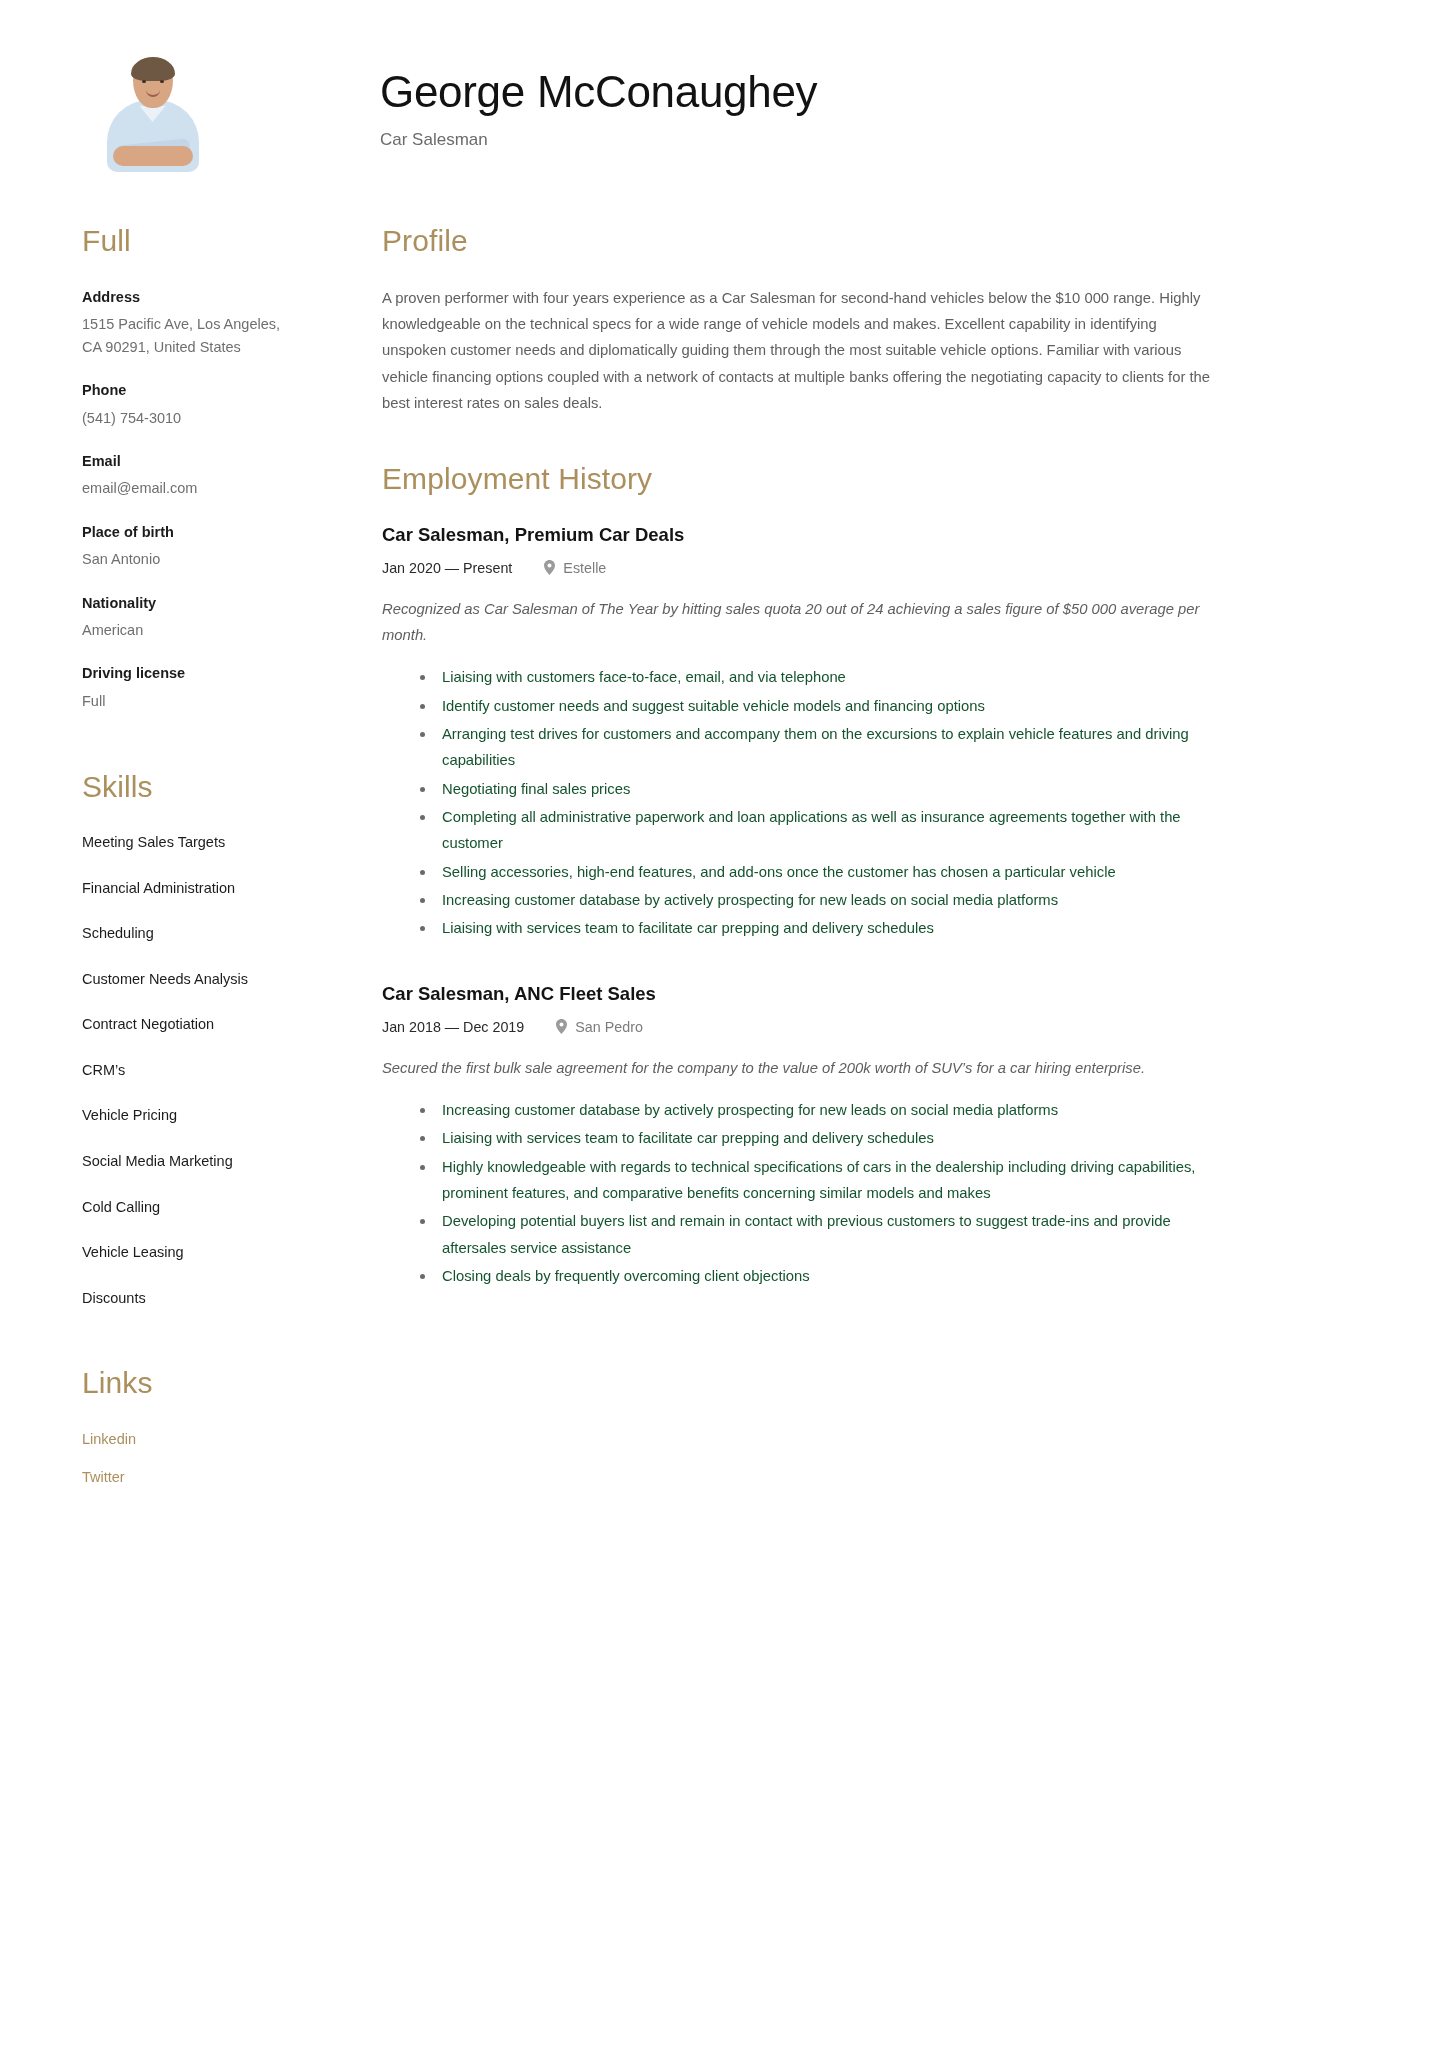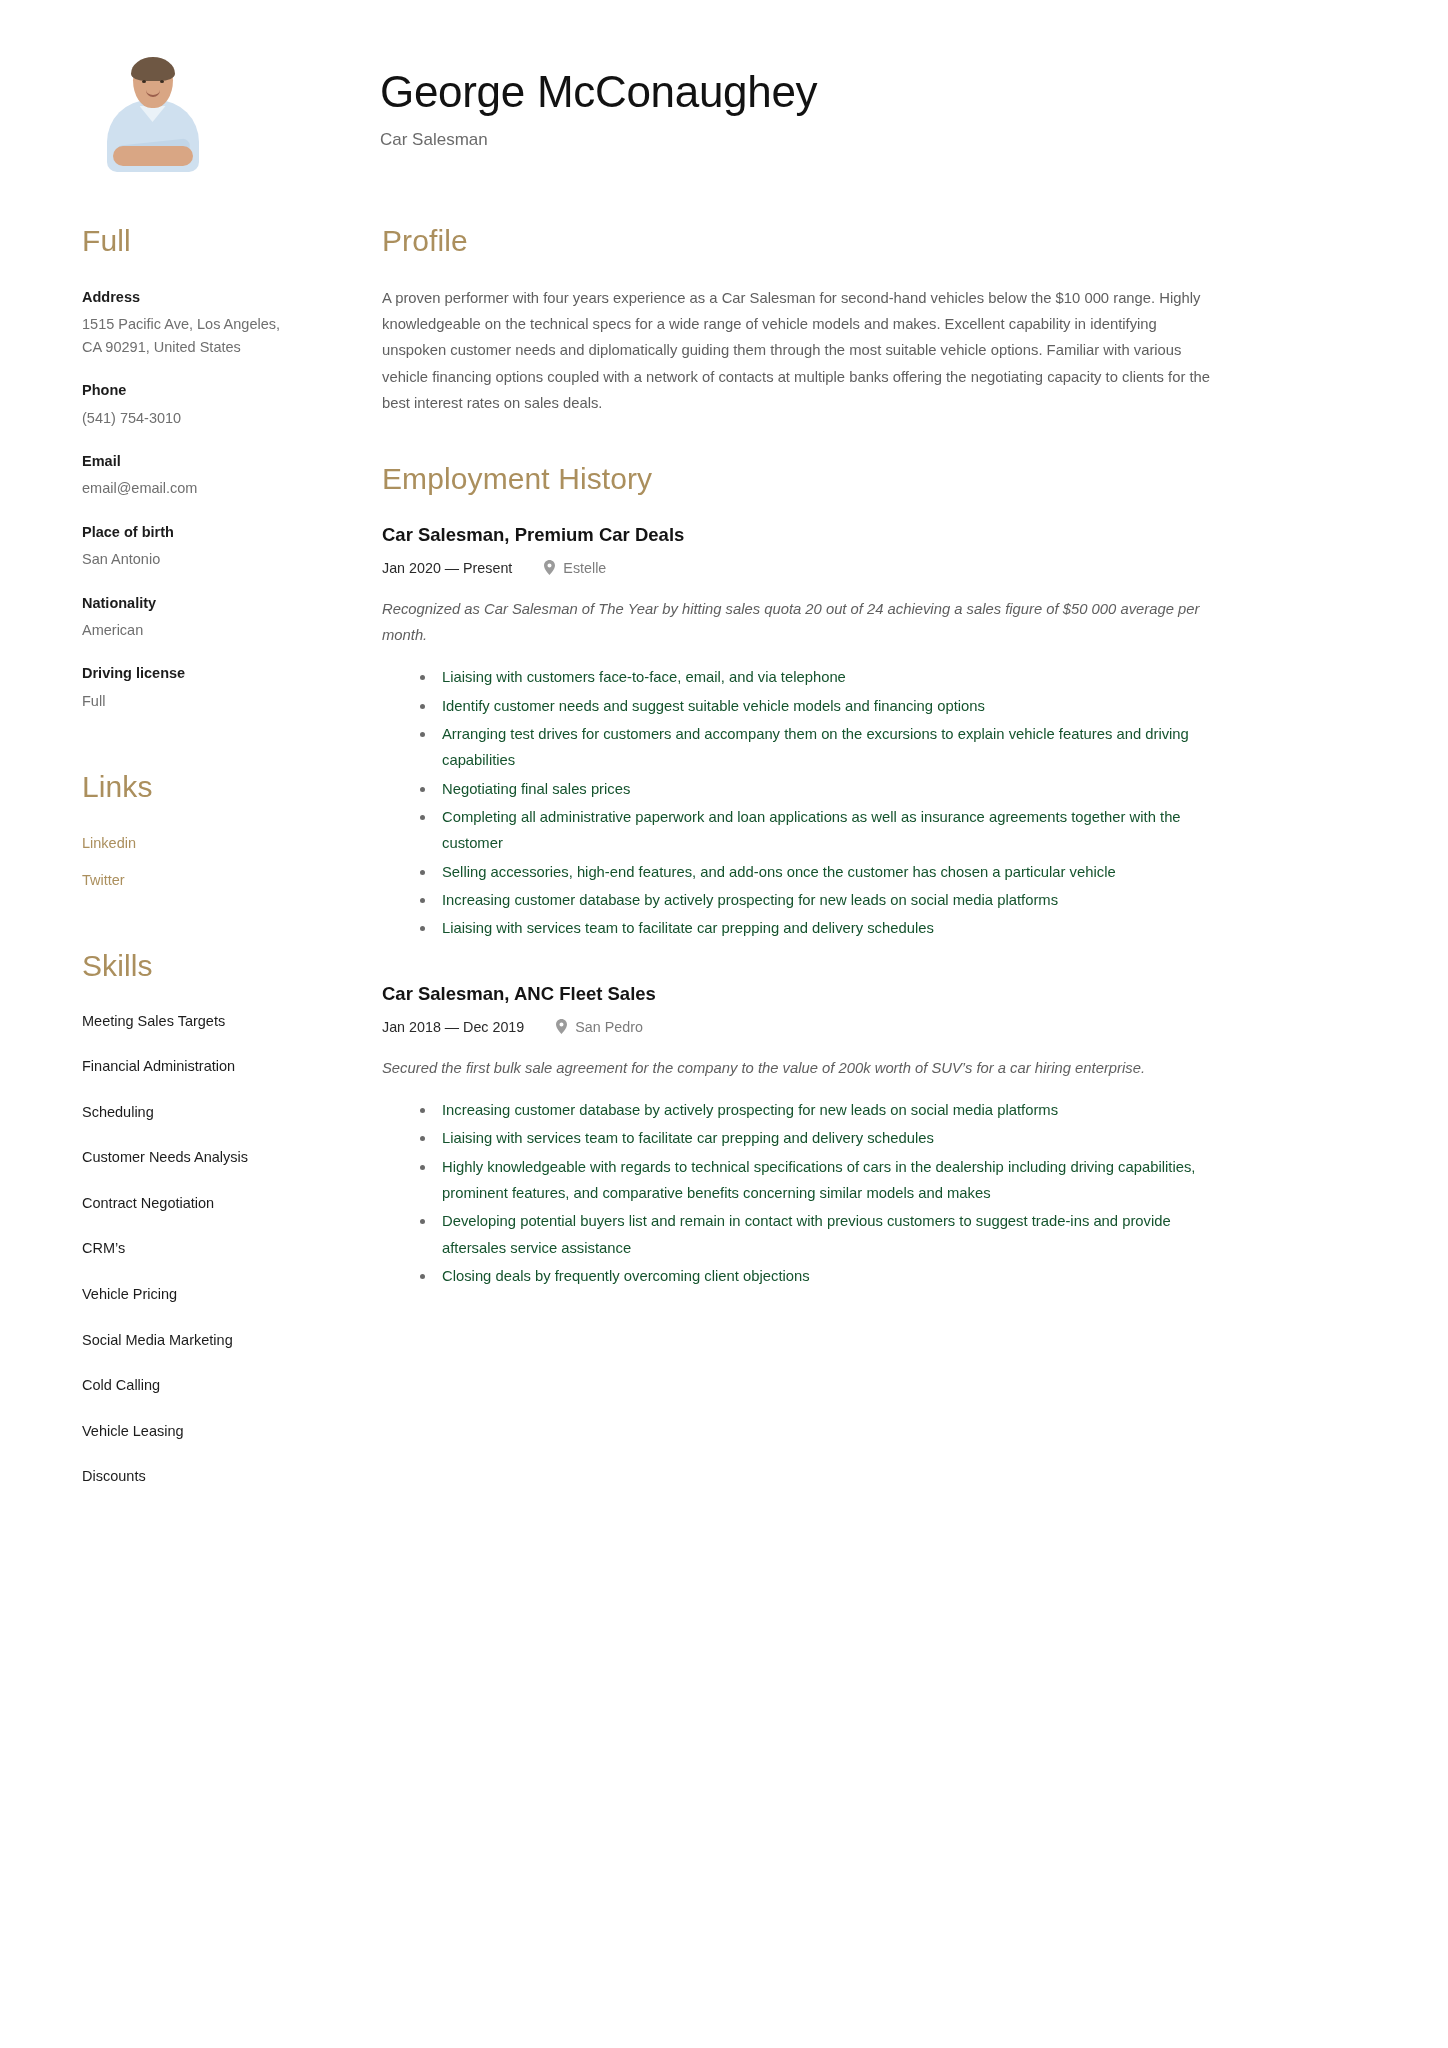--- a/index.html
+++ b/index.html
@@ -325,38 +325,38 @@
           <div class="info-label">Nationality</div>
           <div class="info-value">American</div>
         </div>
         <div class="info-item">
           <div class="info-label">Driving license</div>
           <div class="info-value">Full</div>
         </div>
       </section>
 
       <section class="sidebar-block">
-        <h2 class="section-heading">Links</h2>
-        <a class="link-item">Linkedin</a>
-        <a class="link-item">Twitter</a>
-      </section>
-
-      <section class="sidebar-block">
         <h2 class="section-heading">Skills</h2>
         <div class="skill-item">Meeting Sales Targets</div>
         <div class="skill-item">Financial Administration</div>
         <div class="skill-item">Scheduling</div>
         <div class="skill-item">Customer Needs Analysis</div>
         <div class="skill-item">Contract Negotiation</div>
         <div class="skill-item">CRM’s</div>
         <div class="skill-item">Vehicle Pricing</div>
         <div class="skill-item">Social Media Marketing</div>
         <div class="skill-item">Cold Calling</div>
         <div class="skill-item">Vehicle Leasing</div>
         <div class="skill-item">Discounts</div>
+      </section>
+
+      <section class="sidebar-block">
+        <h2 class="section-heading">Links</h2>
+        <a class="link-item">Linkedin</a>
+        <a class="link-item">Twitter</a>
       </section>
 
     </aside>
 
     <main class="main">
 
       <section class="main-block">
         <h2 class="section-heading">Profile</h2>
         <p class="profile-text">A proven performer with four years experience as a Car Salesman for second-hand vehicles below the $10 000 range. Highly knowledgeable on the technical specs for a wide range of vehicle models and makes. Excellent capability in identifying unspoken customer needs and diplomatically guiding them through the most suitable vehicle options. Familiar with various vehicle financing options coupled with a network of contacts at multiple banks offering the negotiating capacity to clients for the best interest rates on sales deals.</p>
       </section>

